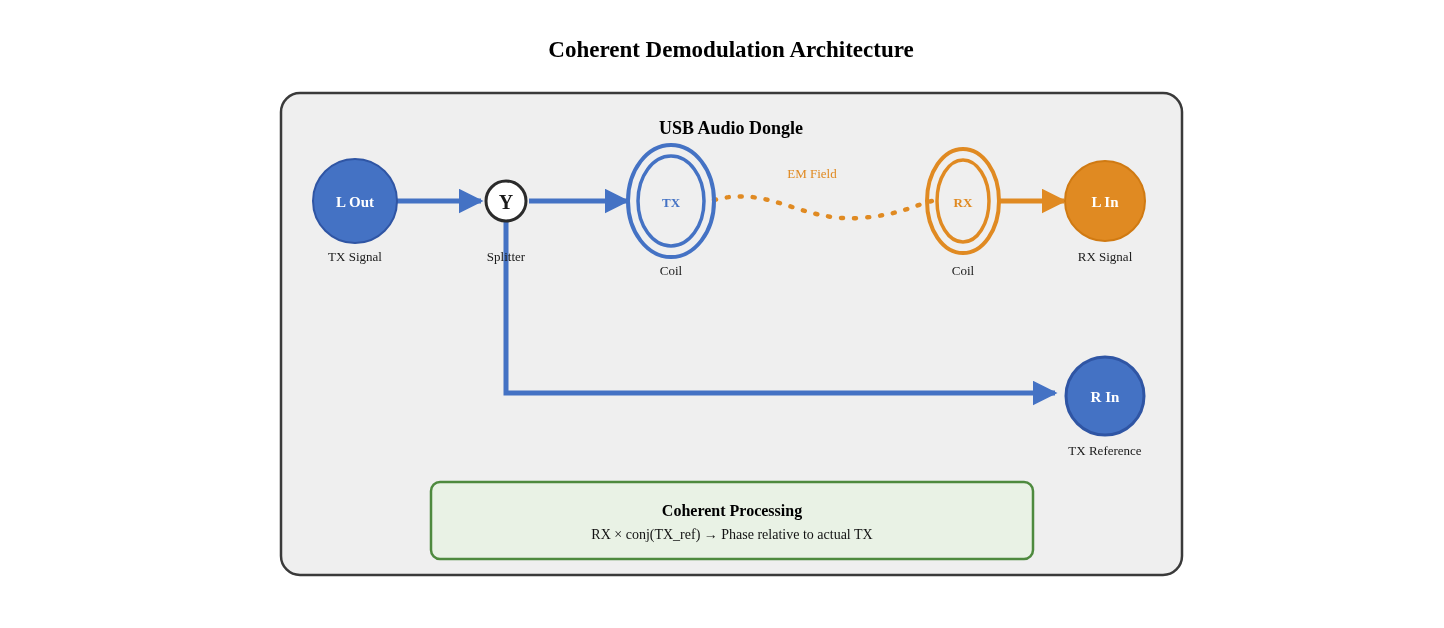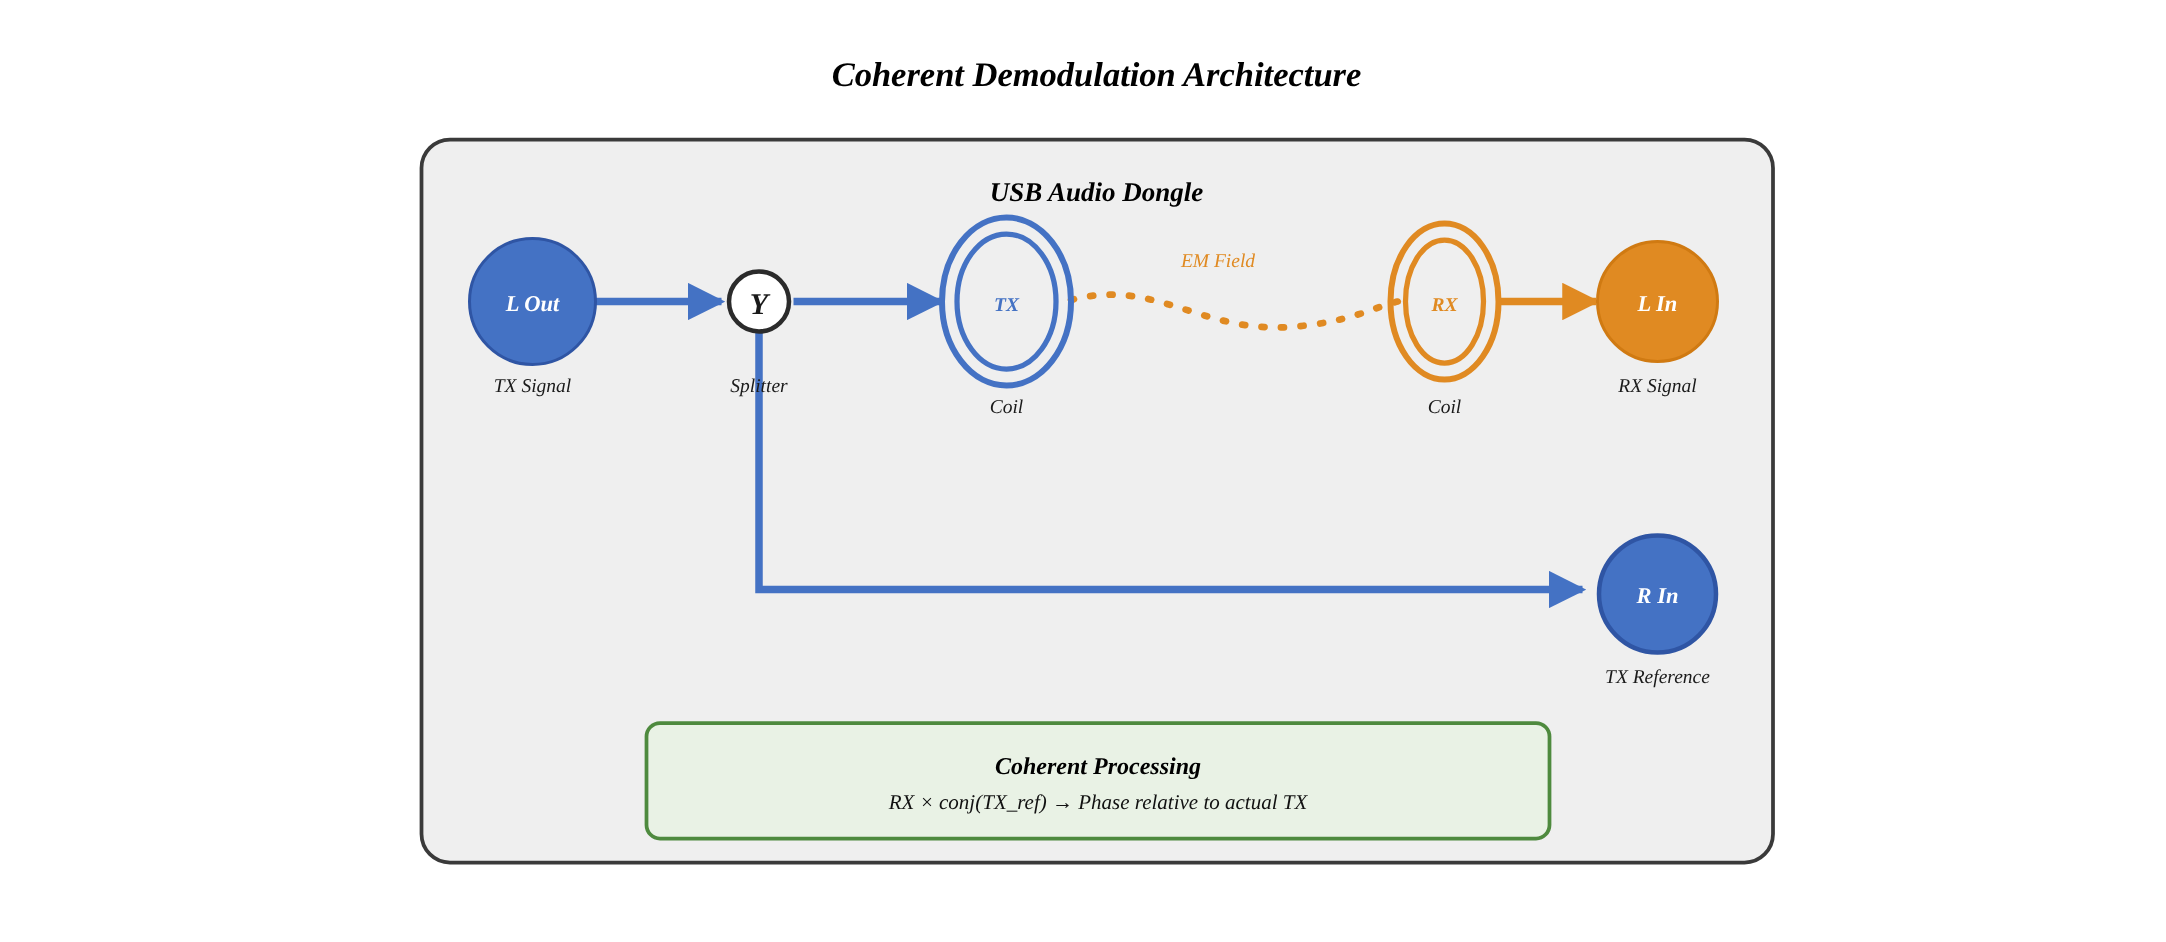--- a/index.html
+++ b/index.html
@@ -11,21 +11,20 @@
     width: 1444px;
     height: 628px;
     overflow: hidden;
     font-family: "Liberation Serif", "DejaVu Serif", serif;
   }
   #stage {
     position: relative;
     width: 1444px;
     height: 628px;
     background: #ffffff;
-    font-style: italic;
   }
   #diagram-svg {
     position: absolute;
     left: 0;
     top: 0;
     width: 1444px;
     height: 628px;
   }
   .title-text {
     font-family: "Liberation Serif", "DejaVu Serif", serif;

